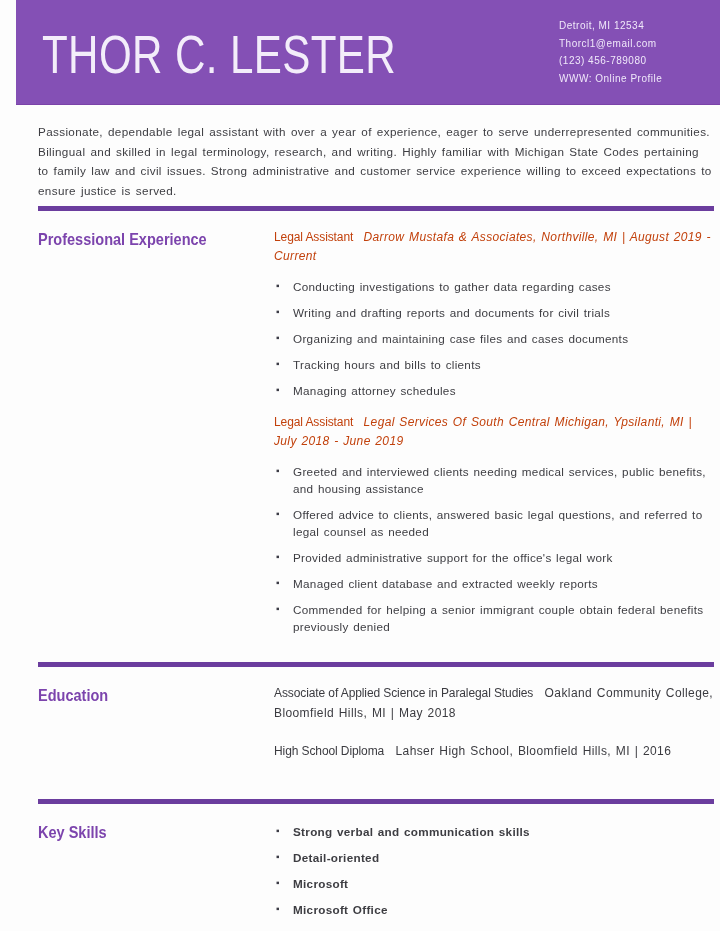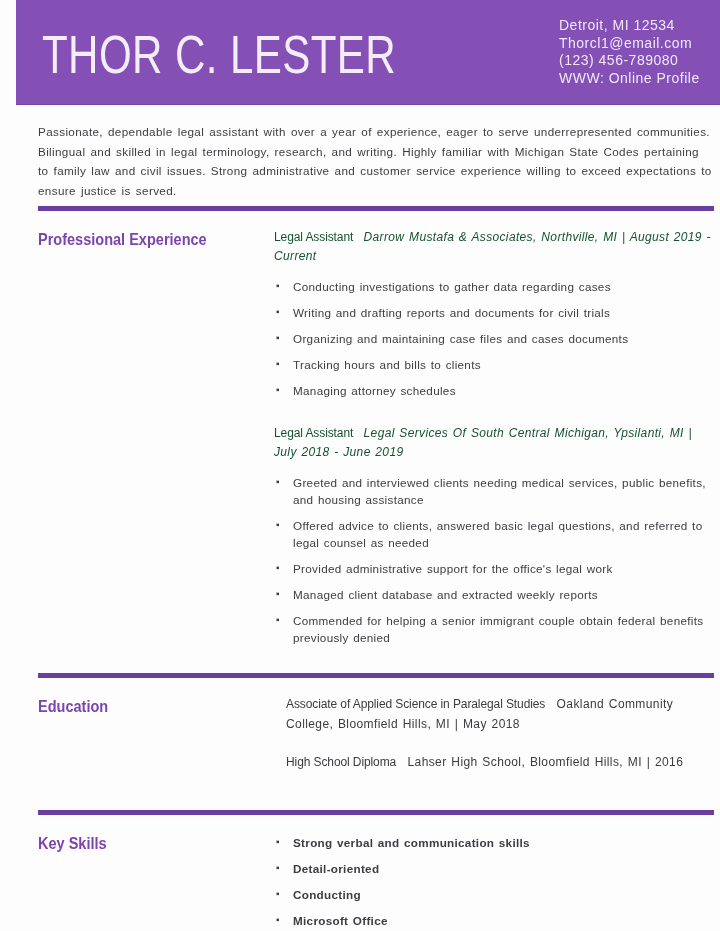--- a/index.html
+++ b/index.html
@@ -33,21 +33,21 @@
     line-height:54px;
     letter-spacing:0.5px;
     color:#f3edfa;
     transform:scaleX(0.78);
     transform-origin:left top;
     white-space:nowrap;
   }
   .contact {
     position:absolute;
     left:543px; top:17px;
-    font-size:14px;
+    font-size:10px;
     line-height:17.5px;
     letter-spacing:0.5px;
     color:#f0e8fa;
   }
 
   
   .summary {
     margin:17px 22px 0 22px;
     font-size:11.7px;
     line-height:19.5px;
@@ -77,29 +77,29 @@
     transform-origin:left top;
     white-space:nowrap;
   }
   .section-content { flex:1 1 auto; min-width:0; }
 
   
   .job-title {
     margin:0;
     font-size:12px;
     line-height:19px;
-    color:#14532d;
+    color:#c2410c;
   }
   .role { letter-spacing:-0.1px; margin-right:7px; }
   .job-details {
     font-style:italic;
     letter-spacing:0.35px;
     word-spacing:1px;
   }
-  .job + .job { margin-top:25px; }
+  .job + .job { margin-top:14px; }
 
   
   .bullets { list-style:none; margin:12px 0 0 0; padding:0; }
   .bullets li {
     position:relative;
     padding-left:19px;
     margin-bottom:9px;
     font-size:11.7px;
     line-height:17px;
     letter-spacing:0.3px;
@@ -109,21 +109,21 @@
   .bullets li::before {
     content:"▪";
     position:absolute;
     left:2px; top:-1px;
     font-size:10px;
     color:#3c3c46;
   }
 
   
   .edu-entry {
-    margin:0 0 19px 12px;
+    margin:0 0 19px 0;
     font-size:12px;
     line-height:19.5px;
     color:#3b3b40;
   }
   .degree { letter-spacing:-0.1px; margin-right:8px; }
   .edu-details { letter-spacing:0.4px; word-spacing:1px; }
 
   
   .skills-list { margin-top:2px;font-weight:bold; }
 </style>
@@ -198,19 +198,19 @@
   </section>
 
   <div class="divider mt"></div>
 
   <section class="section">
     <h2 class="section-title">Key Skills</h2>
     <div class="section-content">
       <ul class="bullets skills-list">
         <li>Strong verbal and communication skills</li>
         <li>Detail-oriented</li>
-        <li>Conducting</li>
+        <li>Microsoft</li>
         <li>Microsoft Office</li>
       </ul>
     </div>
   </section>
 
 </div>
 
 </body></html>

